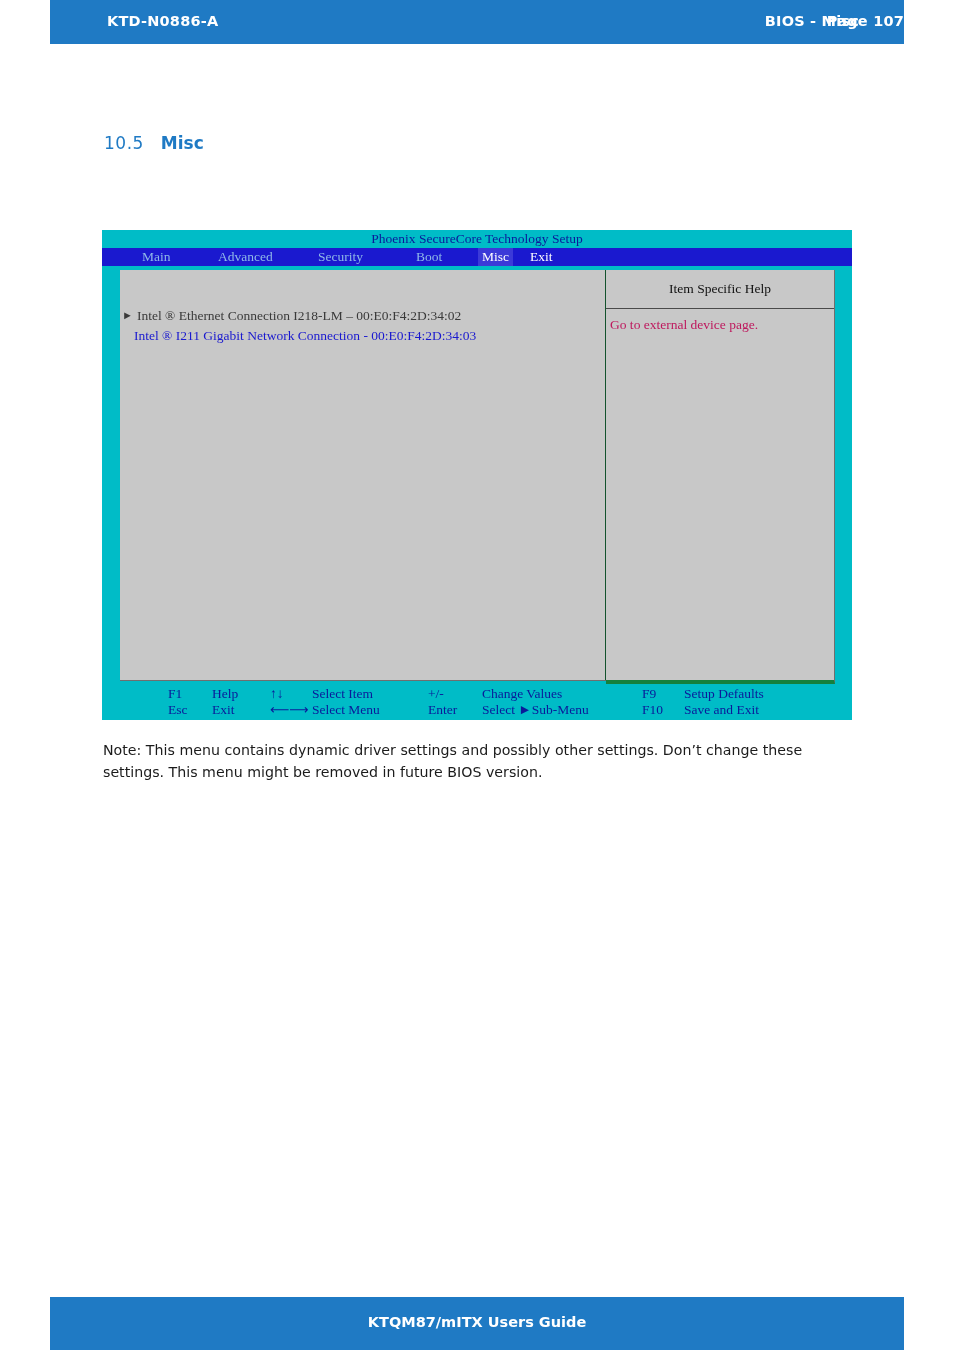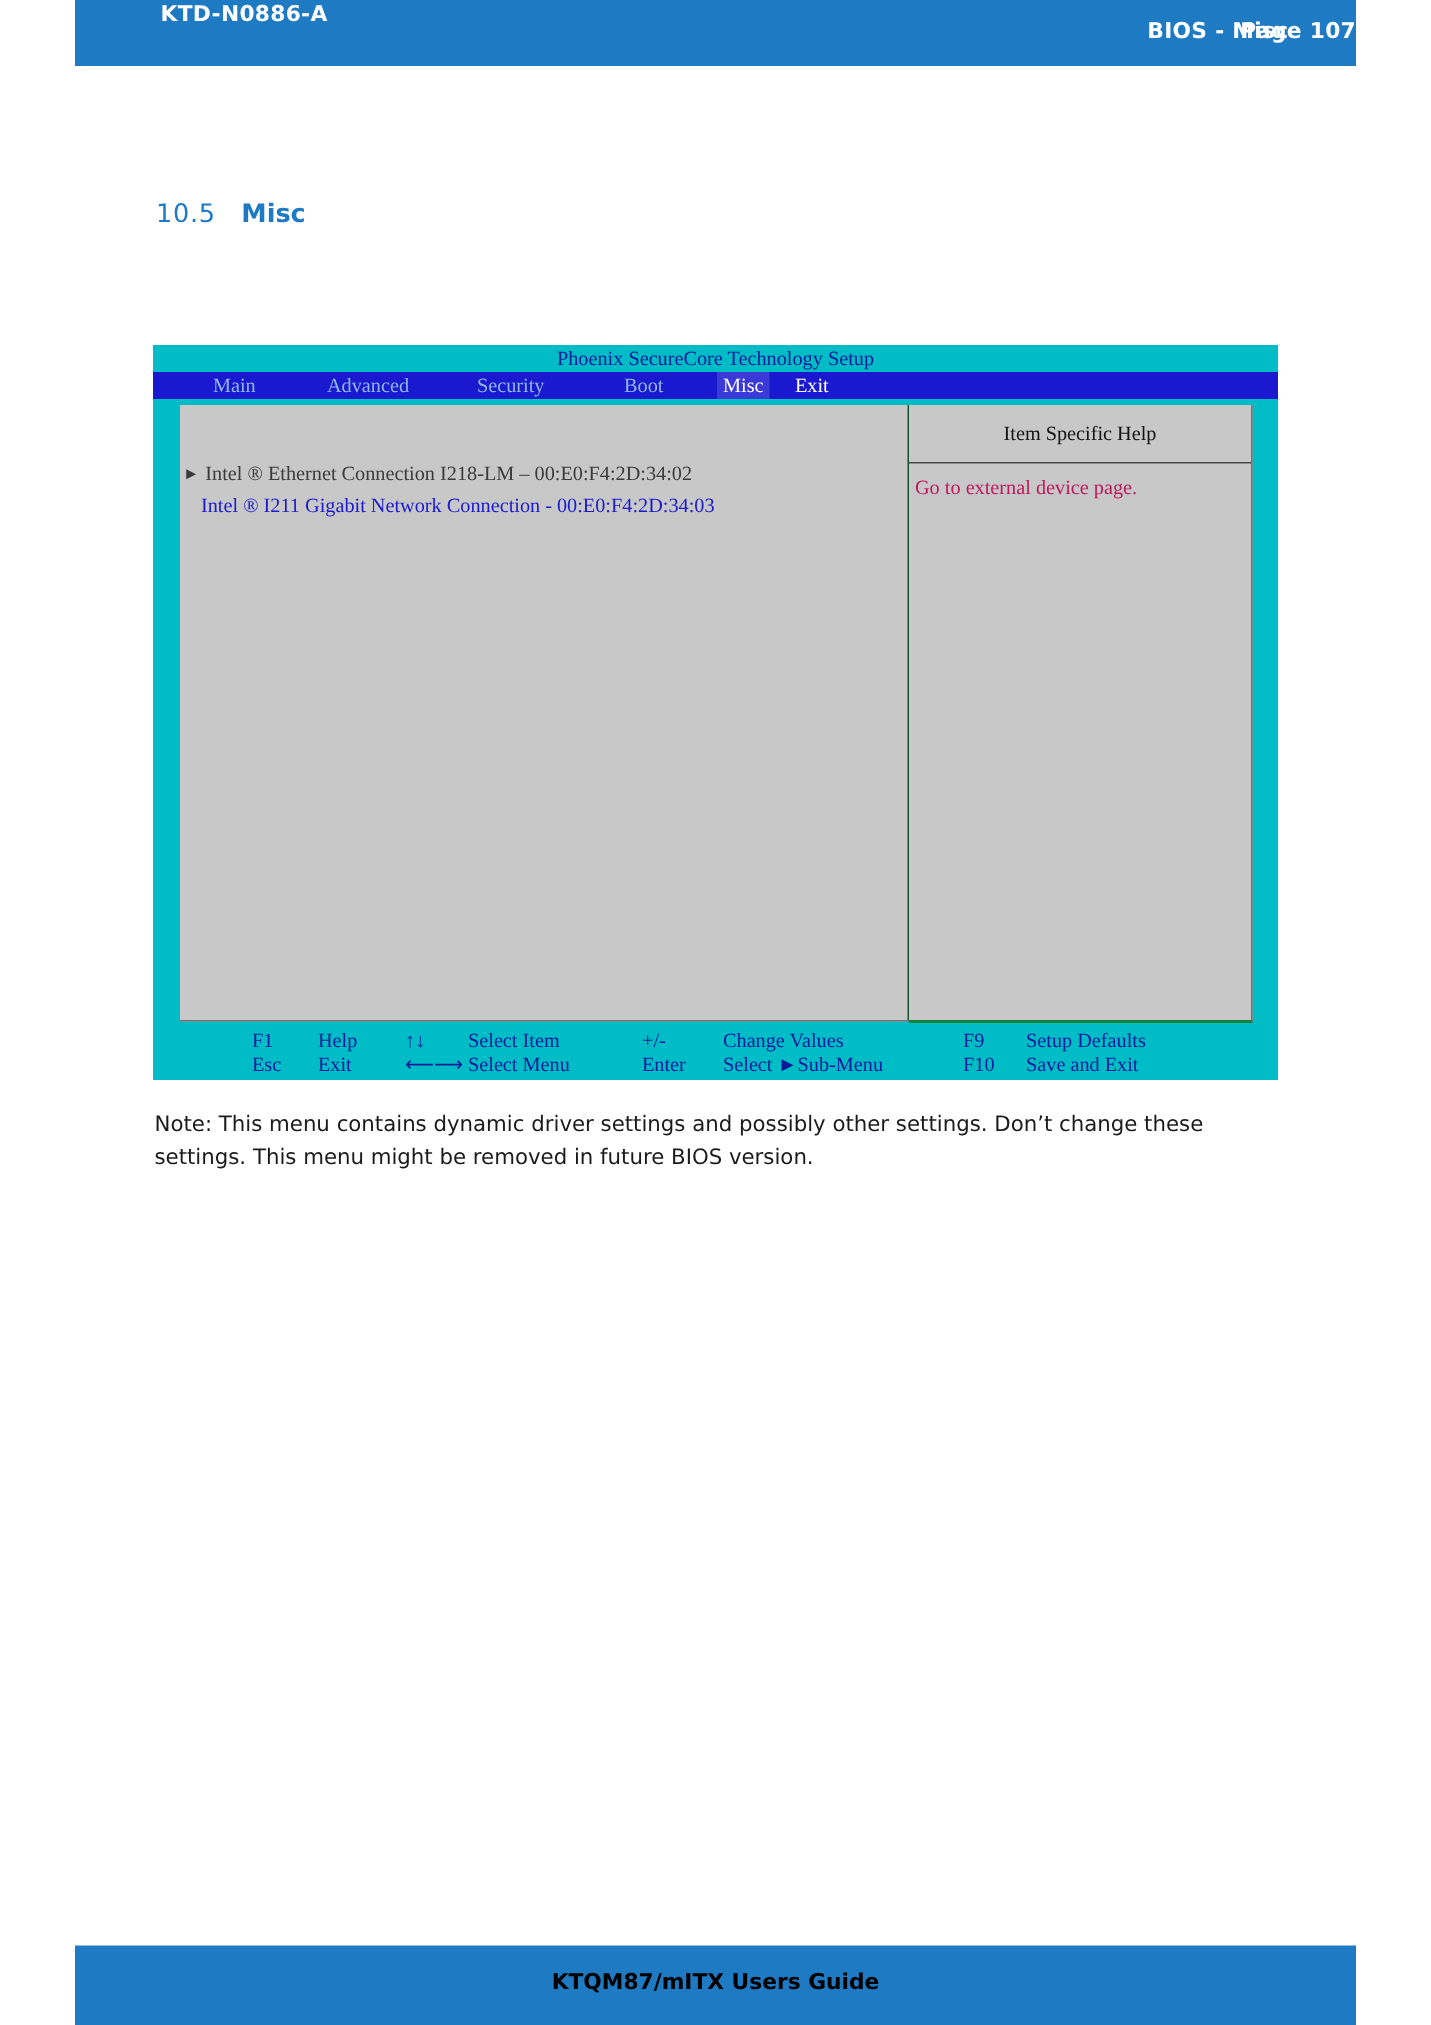--- a/index.html
+++ b/index.html
@@ -24,21 +24,21 @@
     height: 44px;
     background: #1f7ac4;
     color: #ffffff;
     font-size: 14.5px;
     font-weight: bold;
     letter-spacing: 0.2px;
   }
   .page-header .doc-id {
     position: absolute;
     left: 57px;
-    top: 2px;
+    top: 13px;
   }
   .page-header .page-num {
     position: absolute;
     left: 0;
     top: 13px;
     width: 854px;
     text-align: right;
   }
   .page-header .section-id {
     position: absolute;
@@ -125,21 +125,21 @@
     border-bottom: 1px solid #6f6f6f;
   }
   .bios-right {
     position: absolute;
     left: 504px;
     top: 4px;
     width: 228px;
     height: 410px;
     background: #c8c8c8;
     border-right: 1px solid #6f6f6f;
-    border-bottom: 2px solid #15803d;
+    border-bottom: 4px solid #15803d;
   }
   .help-title {
     height: 38px;
     line-height: 38px;
     text-align: center;
     font-size: 13.5px;
     border-bottom: 1px solid #4a4a4a;
     color: #111;
   }
   .help-text {
@@ -203,21 +203,21 @@
   }
 
   
   .page-footer {
     position: absolute;
     left: 50px;
     top: 1297px;
     width: 854px;
     height: 53px;
     background: #1f7ac4;
-    color: #000000;
+    color: #ffffff;
     font-size: 14.5px;
     font-weight: bold;
     text-align: center;
     line-height: 50px;
   }
 </style>
 </head>
 <body>
 
 <div class="page-header">

